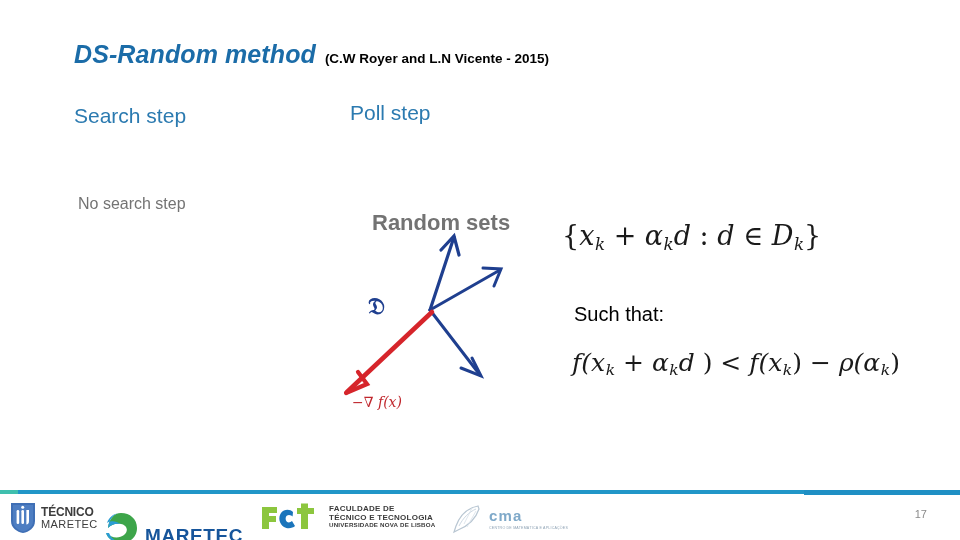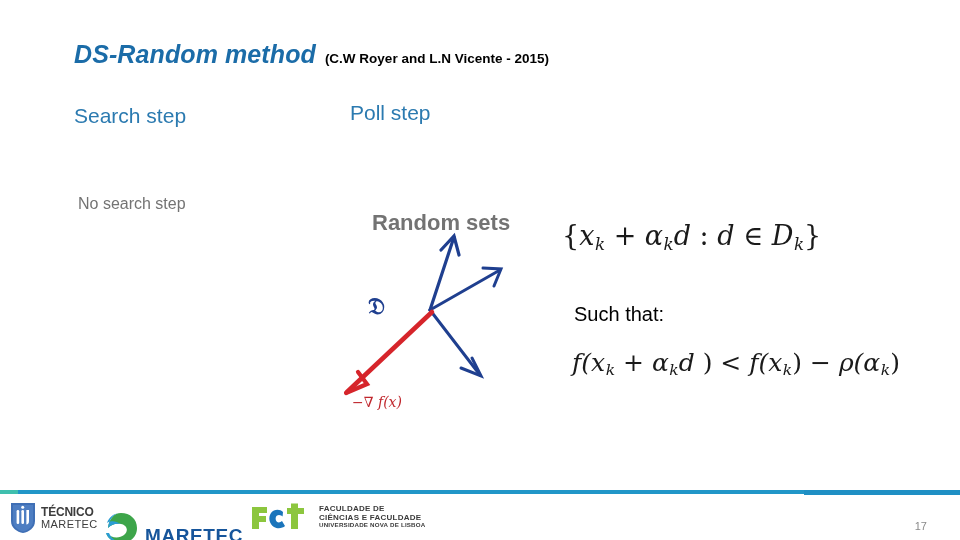--- a/index.html
+++ b/index.html
@@ -226,21 +226,21 @@
   .maretec-text .mt-tag {
     font-size: 4.2px;
     color: #4a5a73;
     letter-spacing: 0.35px;
     display: block;
     margin-top: 3px;
     white-space: nowrap;
   }
 
   
-  .logo-fct { left: 250px; top: 5px; }
+  .logo-fct { left: 260px; top: 5px; }
   .fct-mark { width: 62px; height: 28px; }
   .fct-text {
     margin-left: 7px;
     line-height: 1.12;
     color: #3b3b3b;
   }
   .fct-text span { display: block; white-space: nowrap; }
   .fct-text .f1 { font-size: 8px; font-weight: bold; letter-spacing: 0.25px; }
   .fct-text .f2 { font-size: 8px; font-weight: bold; letter-spacing: 0.25px; }
   .fct-text .f3 { font-size: 6.2px; font-weight: bold; letter-spacing: 0.2px; }
@@ -262,21 +262,21 @@
     color: #8fa3b5;
     display: block;
     margin-top: 3px;
     letter-spacing: 0.2px;
     white-space: nowrap;
   }
 
   .page-number {
     position: absolute;
     right: 33px;
-    top: 520px;
+    top: 508px;
     font-size: 11px;
     color: #8a8a8a;
   }
 </style>
 </head>
 <body>
 
 <div class="slide">
 
   <div class="title-row">
@@ -370,23 +370,36 @@
     <div class="logo logo-fct">
       <span class="fct-mark">
         <svg width="62" height="28" viewBox="0 0 62 28" xmlns="http://www.w3.org/2000/svg">
           <path d="M2,26 L2,4 L17,4 L17,10 L9,10 L9,13 L16,13 L16,19 L9,19 L9,26 Z" fill="#8cc63e"></path>
           <path d="M33,9 C30,6 24,6 21,10 C18,14 19,21 24,24 C28,26.5 33,25 35,23 L32,18 C30,20 27,20 26,17.5 C25,15 26,12 29,12 C30.5,12 32,12.8 32.6,13.6 Z" fill="#1b75bb"></path>
           <path d="M41,26 L41,11 L37,11 L37,5 L41,5 L41,0.5 L48,0.5 L48,5 L54,5 L54,11 L48,11 L48,26 Z" fill="#8cc63e"></path>
         </svg>
       </span>
       <span class="fct-text">
         <span class="f1">FACULDADE DE</span>
-        <span class="f2">CIÊNCIAS E FACULDADE</span>
+        <span class="f2">TÉCNICO E TECNOLOGIA</span>
         <span class="f3">UNIVERSIDADE NOVA DE LISBOA</span>
       </span>
     </div>
 
+    <div class="logo logo-cma">
+      <span class="cma-mark">
+        <svg width="34" height="30" viewBox="0 0 34 30" xmlns="http://www.w3.org/2000/svg">
+          <path d="M26,2 C16,4 8,11 4,22 L2,28 L6,26 C16,22 24,14 27,5 Z" fill="none" stroke="#b8c6d2" stroke-width="1.2"></path>
+          <path d="M24,5 C17,8 11,14 7,22" fill="none" stroke="#cdd8e2" stroke-width="1"></path>
+          <path d="M20,4 L12,20 M24,7 L15,23" fill="none" stroke="#d7e0e8" stroke-width="0.8"></path>
+        </svg>
+      </span>
+      <span class="cma-text">
+        <span class="cm-name">cma</span>
+        <span class="cm-tag">CENTRO DE MATEMÁTICA E APLICAÇÕES</span>
+      </span>
+    </div>
 
   </div>
 
   <div class="page-number">17</div>
 
 </div>
 
 </body></html>

